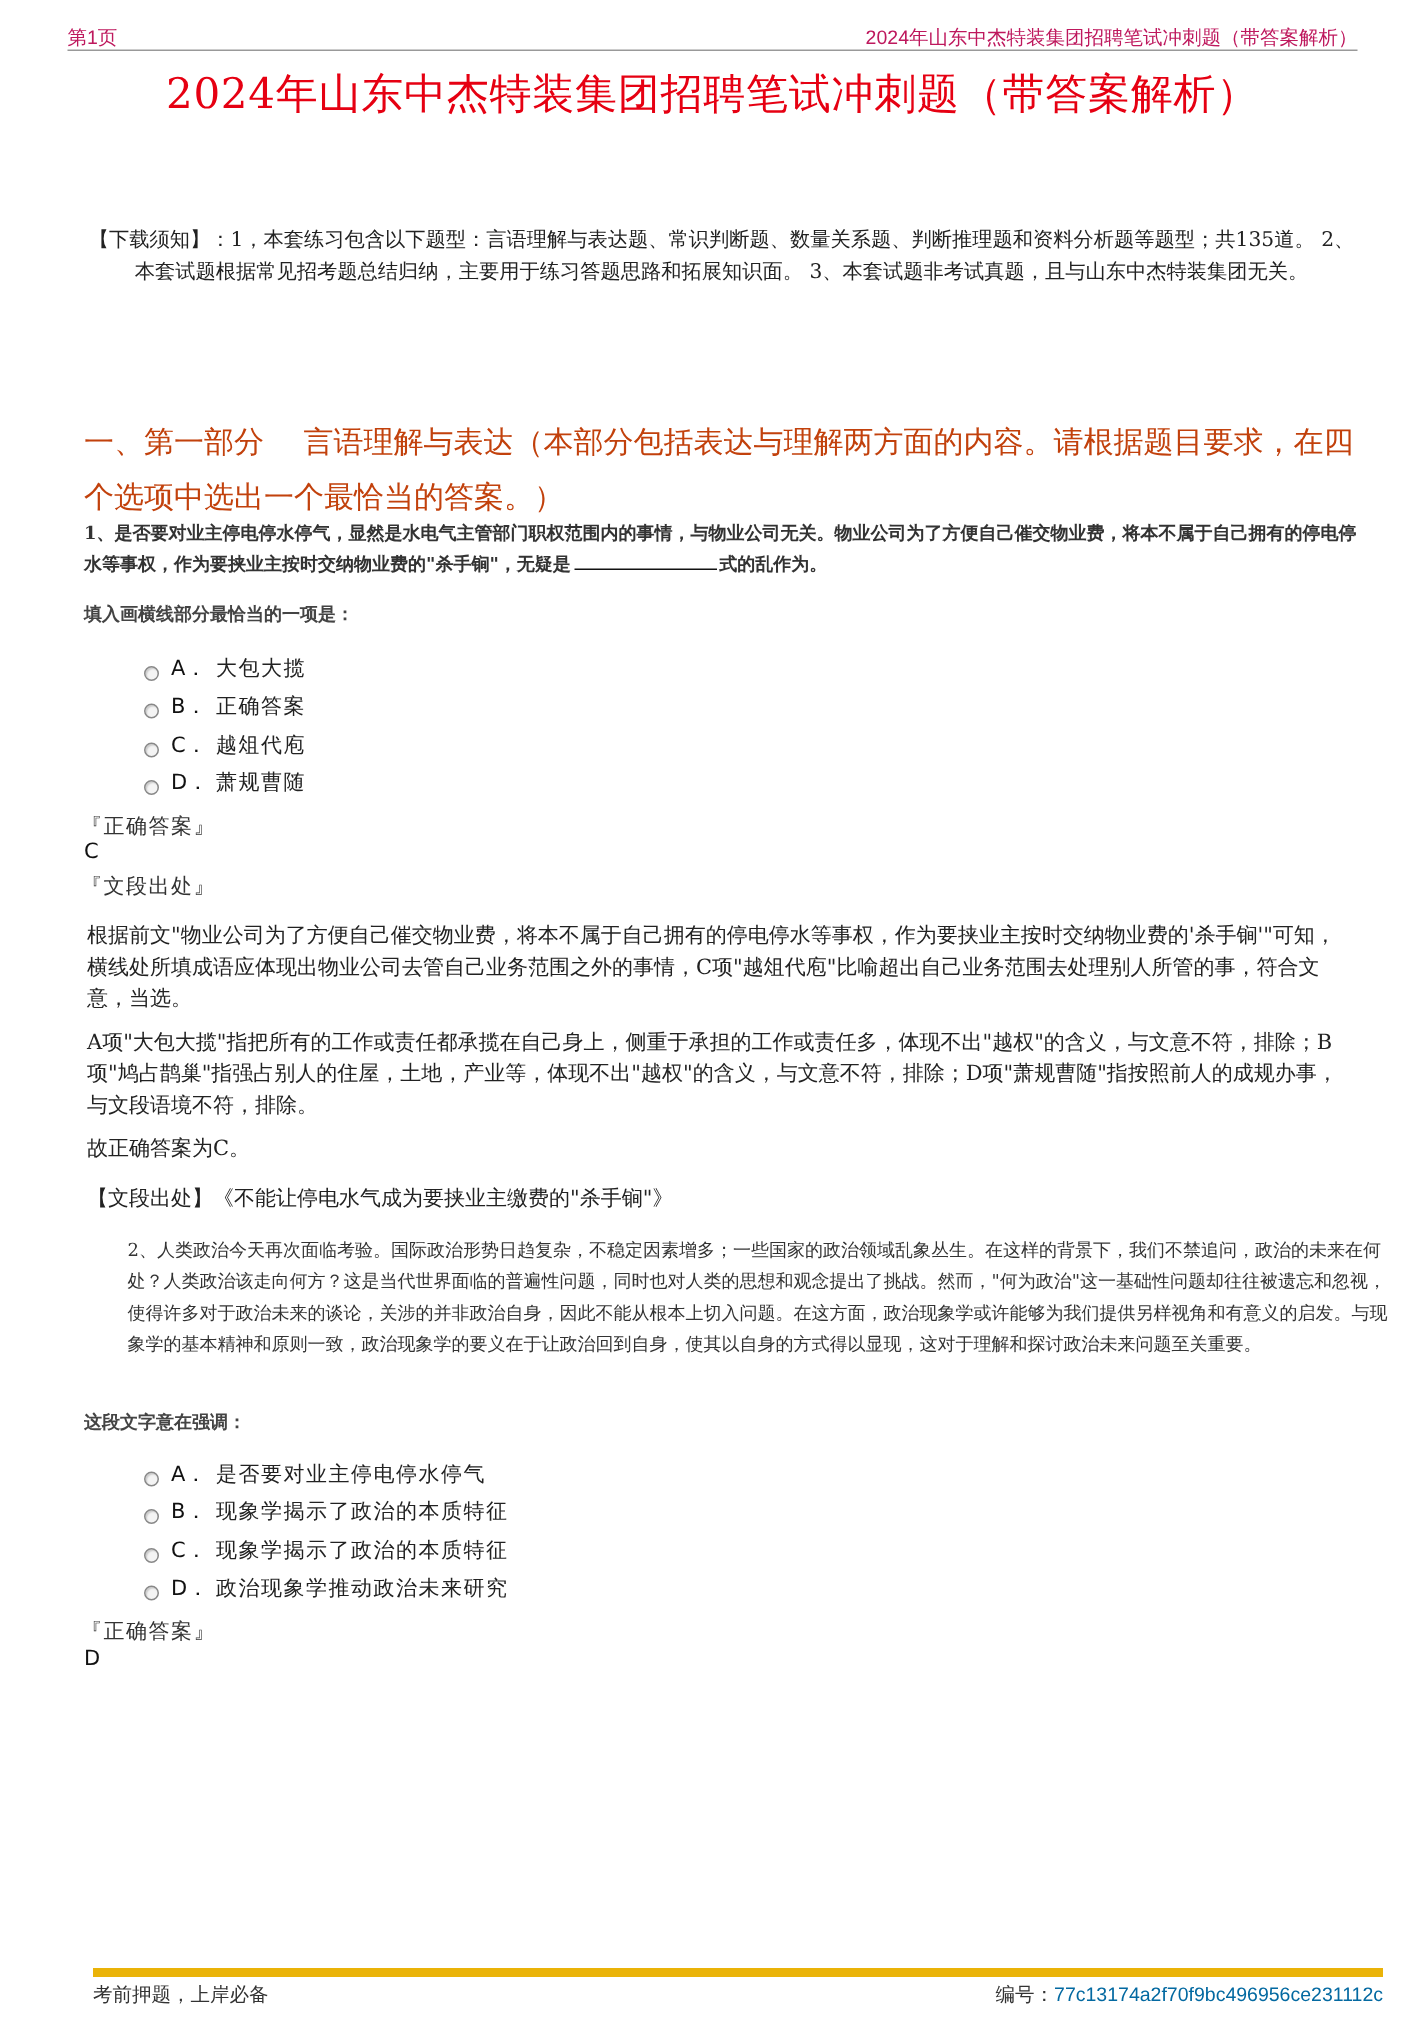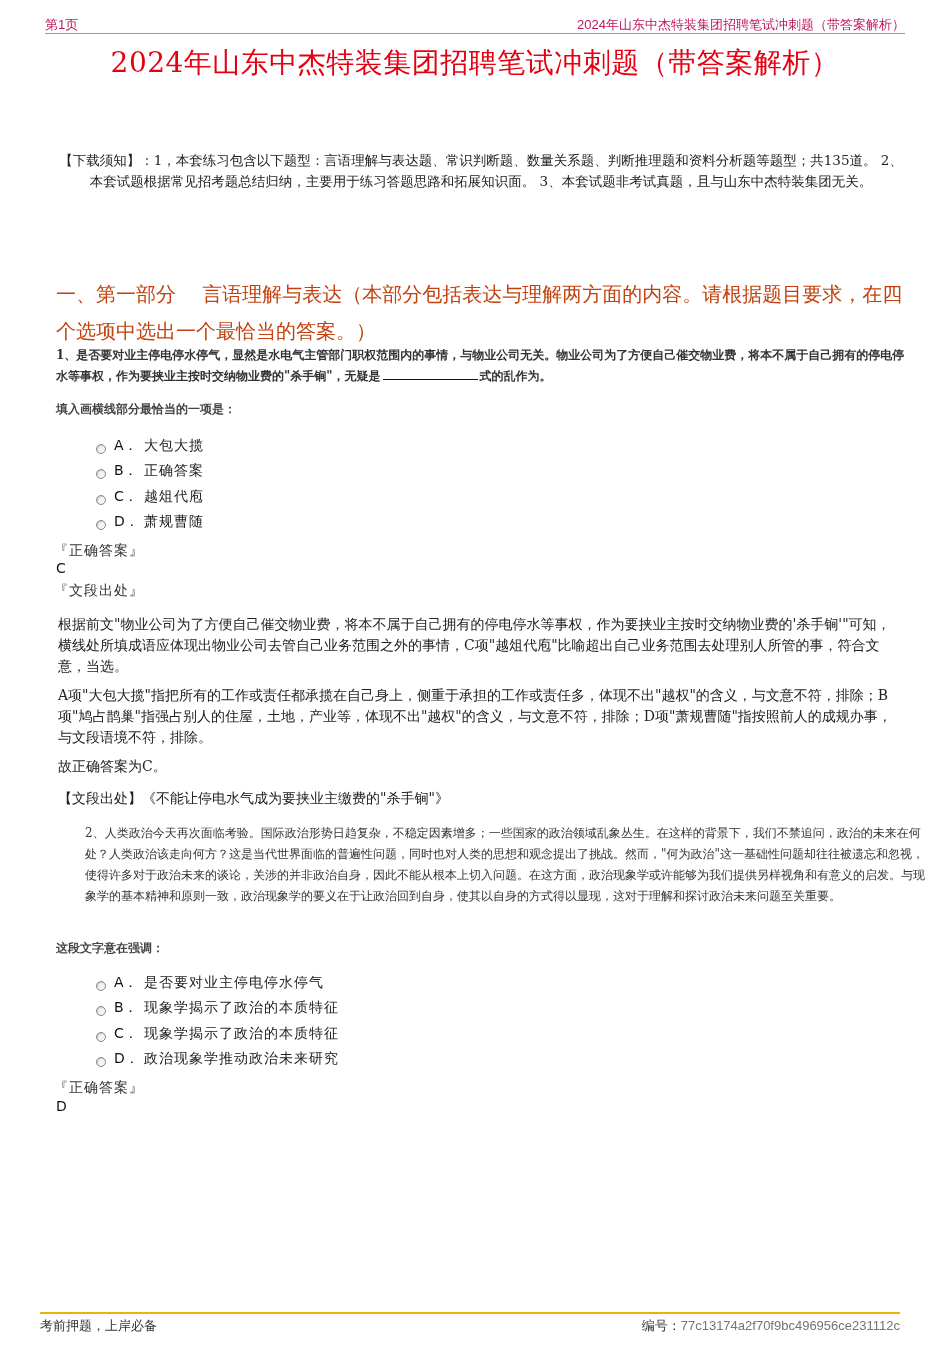--- a/index.html
+++ b/index.html
@@ -69,28 +69,28 @@
     .analysis {
       position: absolute; left: 58px; width: 840px;
       font-size: 14px; line-height: 21px; color: #222;
     }
     .source {
       position: absolute; left: 58px; width: 840px;
       font-size: 14px; color: #222;
     }
 
     .page-footer {
-      position: absolute; left: 40px; top: 1312px; width: 860px; height: 20px;
-      border-top: 2px solid #eab308;
+      position: absolute; left: 62px; top: 1312px; width: 860px; height: 20px;
+      border-top: 6px solid #eab308;
       font-family: "Liberation Sans", "DejaVu Sans", sans-serif;
       font-size: 13px; color: #333;
     }
     .page-footer .left { position: absolute; left: 0; top: 3px; }
     .page-footer .right { position: absolute; right: 0; top: 3px; }
-    .page-footer .code { font-family: "Liberation Sans", sans-serif; color: #737373; }
+    .page-footer .code { font-family: "Liberation Sans", sans-serif; color: #0369a1; }
   </style>
 </head>
 <body>
 
 <div class="page-header">
   <span class="left">第1页</span>
   <span class="right">2024年山东中杰特装集团招聘笔试冲刺题（带答案解析）</span>
 </div>
 
 <div class="doc-title">2024年山东中杰特装集团招聘笔试冲刺题（带答案解析）</div>

